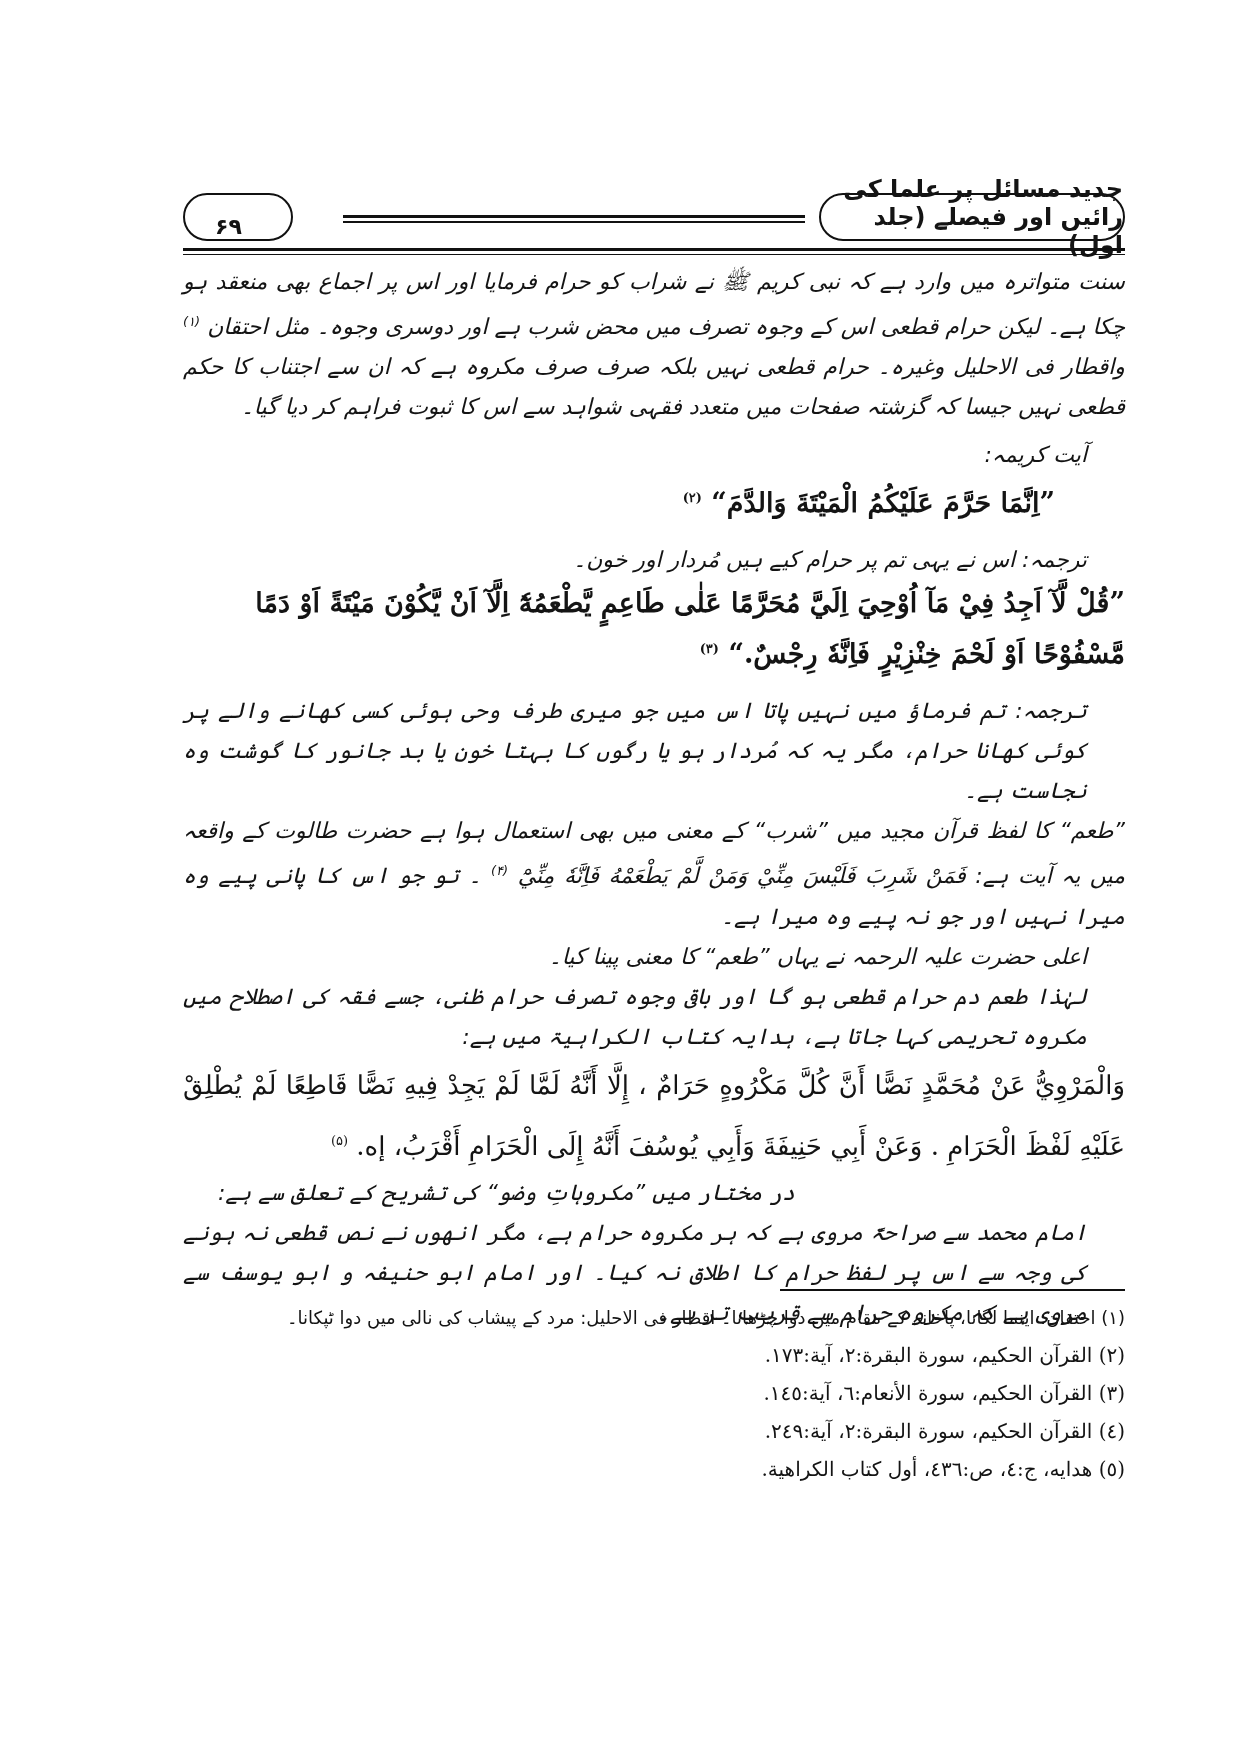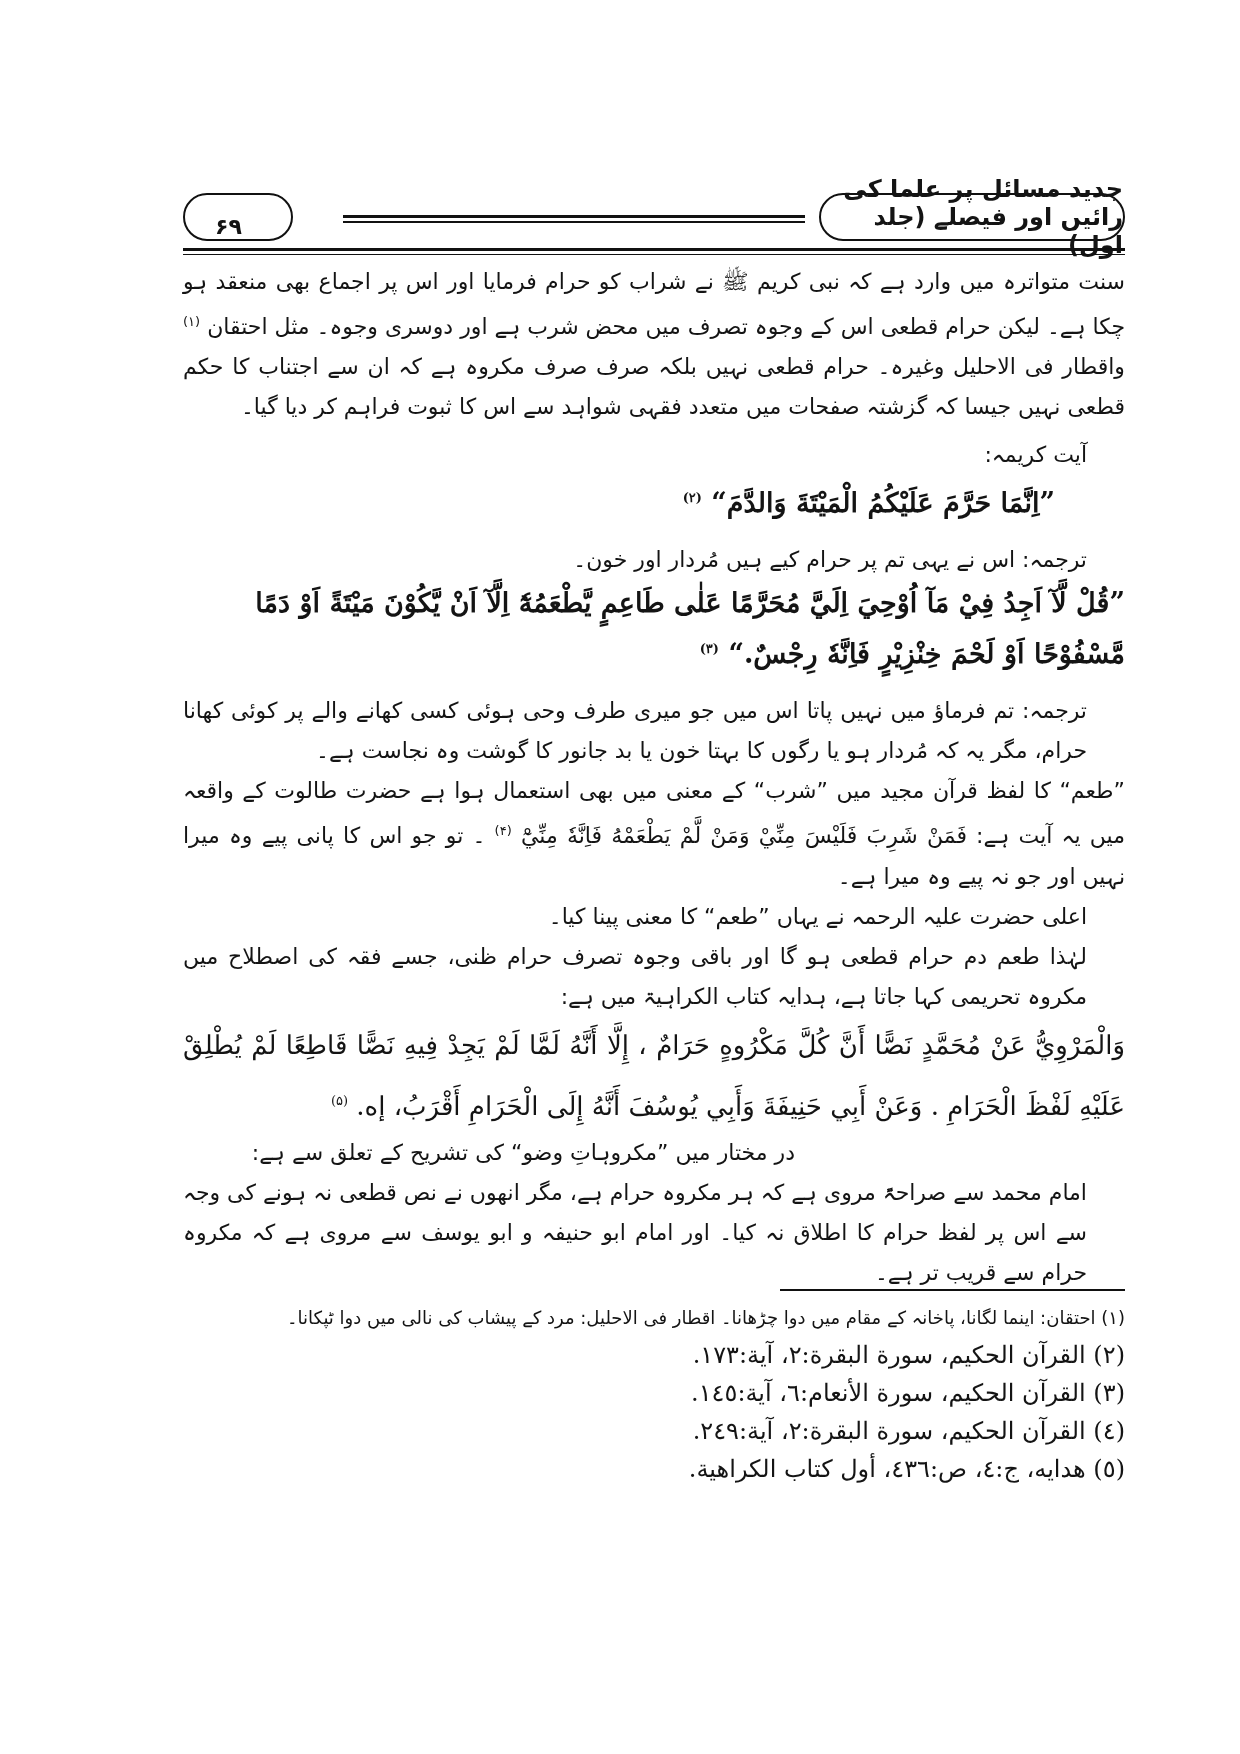--- a/index.html
+++ b/index.html
@@ -16,34 +16,34 @@
                display: flex; align-items: flex-end; padding-left: 30px; font-size: 22px; font-weight: bold; }
   .pill-right { position: absolute; right: 0; top: 3px; width: 306px; height: 48px;
                 border: 2.5px solid #111; border-radius: 24px; box-sizing: border-box;
                 display: flex; align-items: center; justify-content: center;
                 font-size: 24px; font-weight: bold; direction: rtl; }
   .hdr-rule { position: absolute; top: 248px; left: 183px; width: 942px; height: 7px;
               border-top: 3px solid #111; border-bottom: 1.5px solid #111; box-sizing: border-box; }
 
   
   .body { position: absolute; top: 262px; left: 183px; width: 942px; direction: rtl; }
-  .p { font-size: 22px; line-height: 40px; text-align: justify; text-align-last: right; margin: 0; }
+  .p { font-size: 22px; line-height: 40px; text-align: justify; text-align-last: right; margin: 0; font-style: italic; }
   .indent { padding-right: 38px; }
   .arabic { font-family: "DejaVu Serif", serif; font-size: 27px; line-height: 46px; font-weight: bold; margin: 0; }
   .arabic.center { padding-right: 70px; }
   .arabic.plain { font-weight: normal; font-size: 26px; line-height: 56px; text-align: justify; text-align-last: right; }
   .sup { font-size: 13px; vertical-align: super; }
   .gap-s { height: 8px; }
   .gap-m { height: 14px; }
 
   
   .fn-rule { position: absolute; top: 1289px; right: 115px; width: 345px; border-top: 2px solid #111; }
   .footnotes { position: absolute; top: 1300px; left: 183px; width: 942px; direction: rtl; }
   .fn { font-size: 18px; line-height: 36px; margin: 0; }
-  .fn.ar { font-family: "DejaVu Serif", serif; font-size: 24px; line-height: 38px; }
+  .fn.ar { font-family: "DejaVu Serif", serif; font-size: 20px; line-height: 38px; }
 </style>
 </head>
 <body>
 
 <div class="page">
 
   <div class="header">
     <div class="pill-left">
       <span>۶۹</span>
     </div>

